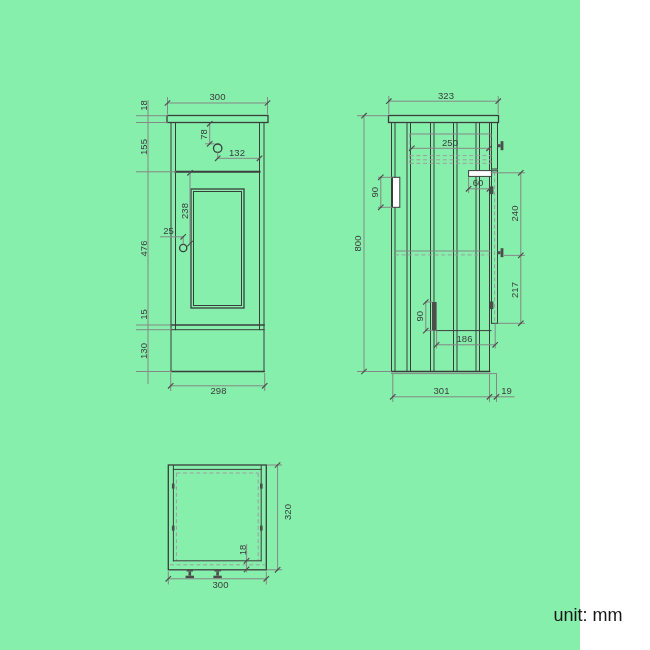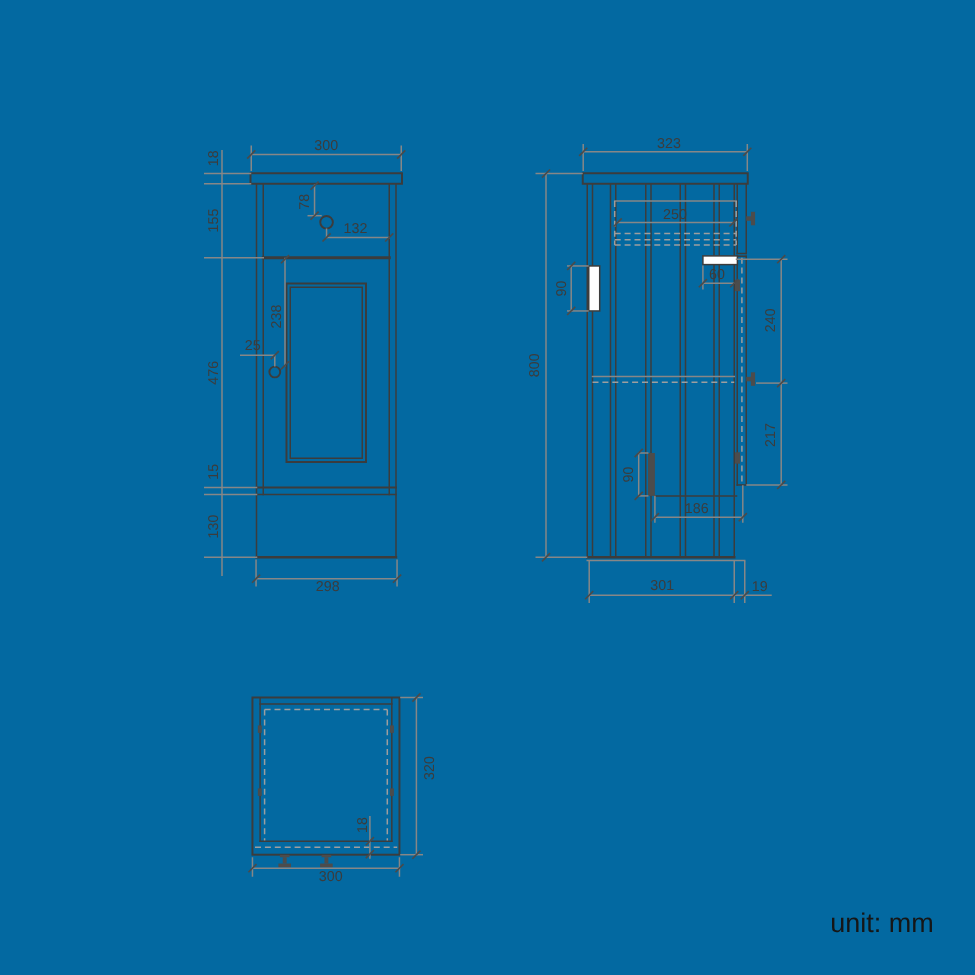--- a/index.html
+++ b/index.html
@@ -1,16 +1,16 @@
 <!DOCTYPE html>
 <html><head>
 <meta charset="utf-8">
 <style>
   html,body{margin:0;padding:0;background:#ffffff;}
-  .stage{position:relative;width:650px;height:650px;background:#0369a1;font-family:"Liberation Sans",sans-serif;}
+  .stage{position:relative;width:580px;height:650px;background:#86efac;font-family:"Liberation Sans",sans-serif;}
   svg text{font-family:"Liberation Sans",sans-serif;font-size:9.5px;fill:#3c3c3c;}
   svg text.note{font-size:18px;fill:#161616;}
   .o{stroke:#3c3c3c;stroke-width:1;fill:none;stroke-linecap:square;}
   .o13{stroke:#3c3c3c;stroke-width:1.3;fill:none;stroke-linecap:square;}
   .o16{stroke:#3c3c3c;stroke-width:1.6;fill:none;stroke-linecap:square;}
   .o2{stroke:#3c3c3c;stroke-width:2;fill:none;stroke-linecap:square;}
   .d{stroke:#878787;stroke-width:1;fill:none;stroke-linecap:square;}
   .ds{stroke:#9e9e9e;stroke-width:1;fill:none;stroke-dasharray:4 2.6;}
   .tk{stroke:#4a4a4a;stroke-width:1.1;}
   .solidfill{fill:#4c4c4c;stroke:none;}

